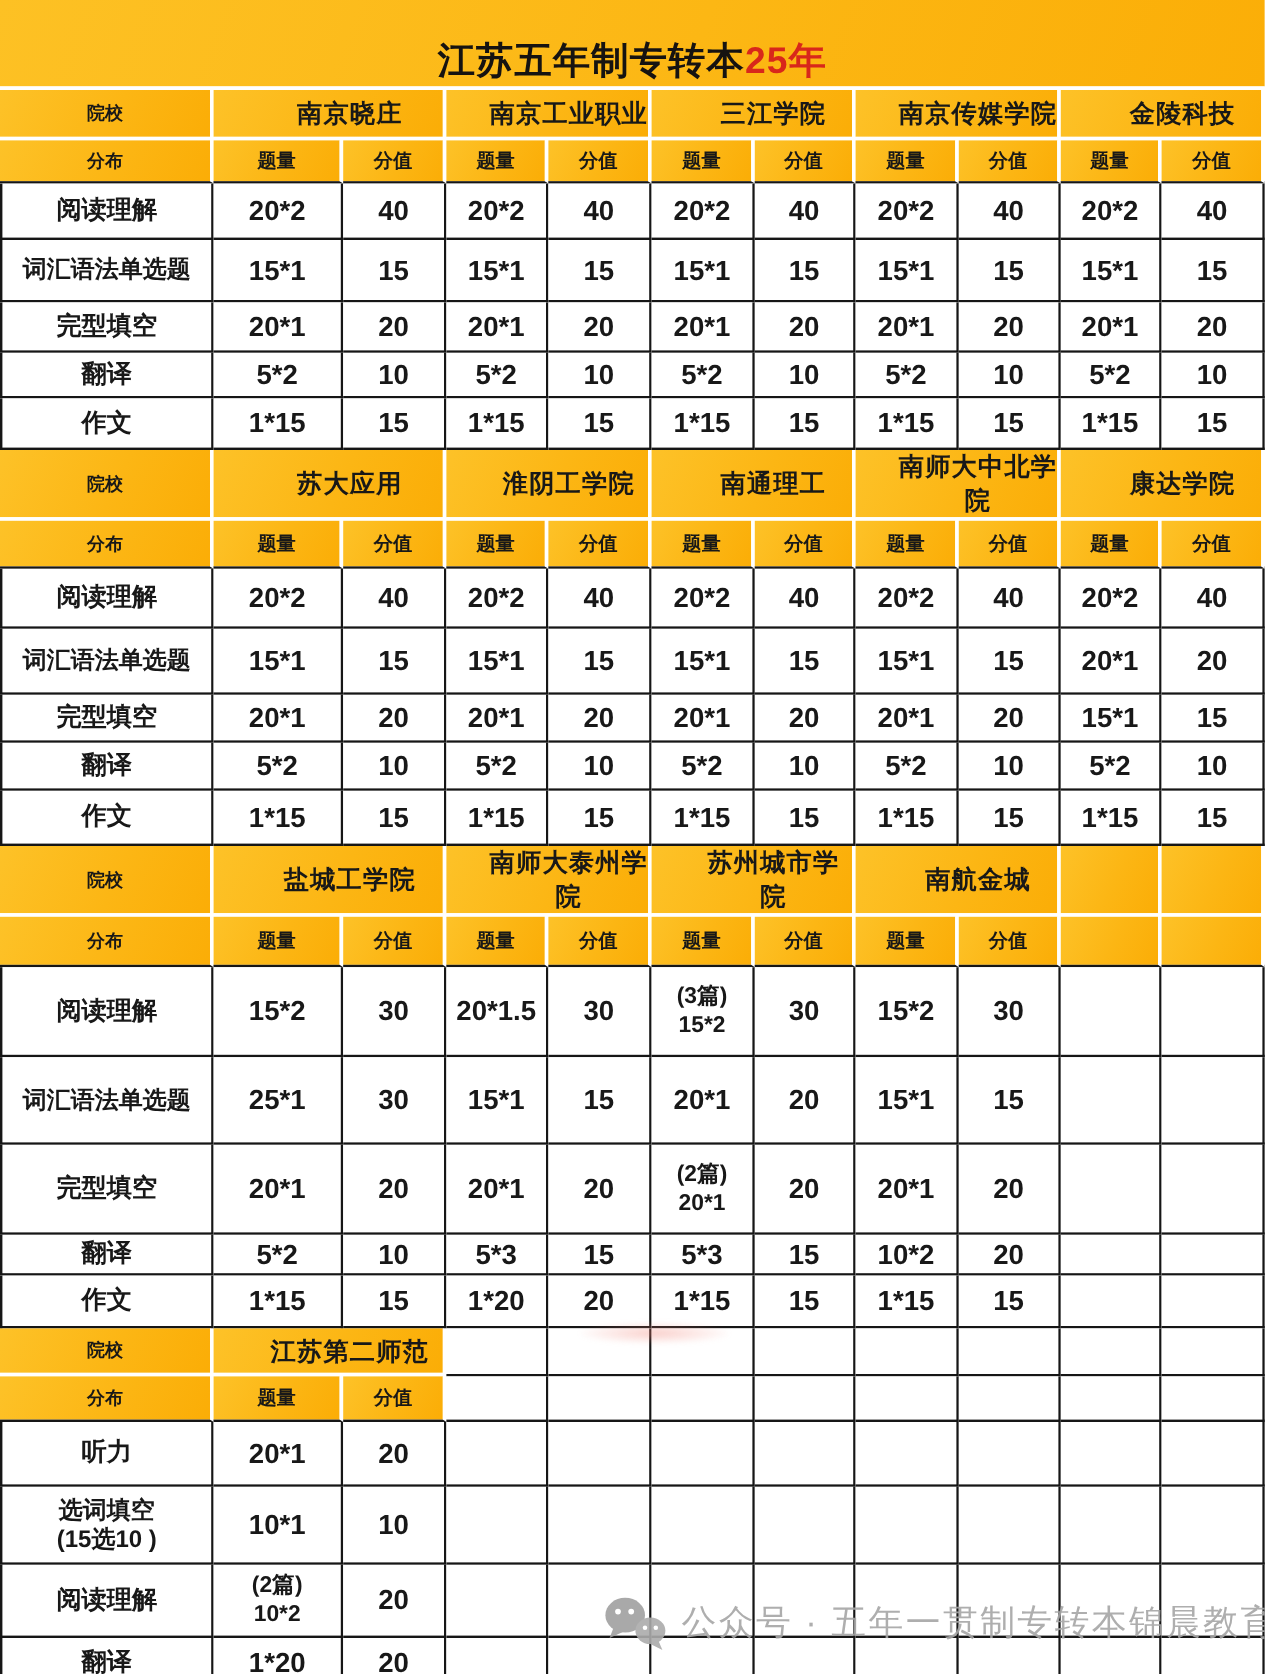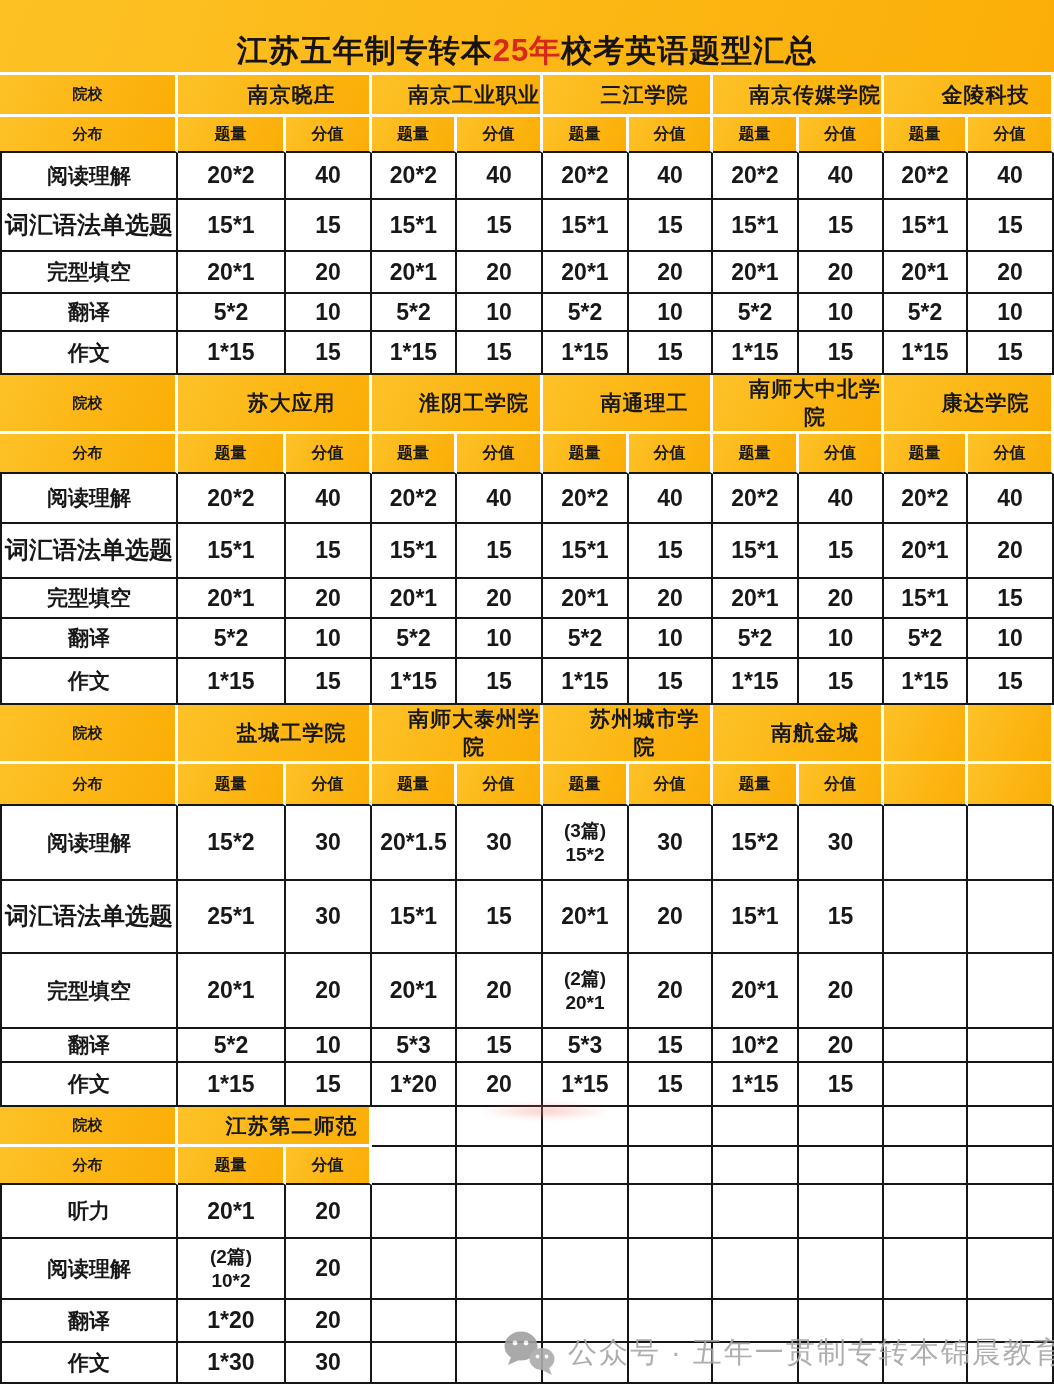--- a/index.html
+++ b/index.html
@@ -38,21 +38,21 @@
     background:#ffffff;
     border-right:2px solid #161616;
     border-bottom:2px solid #161616;
   }
   td.w:first-child { border-left:2px solid #161616; }
 
   .lbl-small { font-size:15px; font-weight:bold; }
   .school    { font-size:21px; font-weight:bold; letter-spacing:1px;padding-left:36px; }
   .qs        { font-size:16px; font-weight:bold;margin-top:27px; }
   .rowlabel  { font-size:21px; font-weight:bold; white-space:pre-line; line-height:1.2; }
-  .rowlabel.longlbl { font-size:24px; letter-spacing:0; }
+  .rowlabel.longlbl { font-size:20px; letter-spacing:0; }
   .val       { font-size:23px; font-weight:bold; white-space:pre-line; }
   .val.multi { font-size:19px; line-height:1.25; }
 
   
   tr.s0-h1{height:42px} tr.s0-h2{height:36px}
   tr.s0-r0{height:47px} tr.s0-r1{height:52px} tr.s0-r2{height:42px} tr.s0-r3{height:38px} tr.s0-r4{height:43px}
   tr.s1-h1{height:39px} tr.s1-h2{height:40px}
   tr.s1-r0{height:50px} tr.s1-r1{height:55px} tr.s1-r2{height:40px} tr.s1-r3{height:40px} tr.s1-r4{height:46px}
   tr.s2-h1{height:37px} tr.s2-h2{height:42px}
   tr.s2-r0{height:75px} tr.s2-r1{height:73px} tr.s2-r2{height:75px} tr.s2-r3{height:34px} tr.s2-r4{height:44px}
@@ -77,21 +77,20 @@
   }
 </style>
 </head>
 <body>
 
 <div class="page">
 
   <div class="title-bar">
     <span>江苏五年制专转本</span>
       <span class="red">25年</span>
-      <span>校考英语题型汇总</span>
   </div>
 
   <table id="main-table">
     <colgroup>
       <col style="width:178px">
         <col style="width:108px">
         <col style="width:86px">
       <col style="width:85px">
         <col style="width:86px">
         <col style="width:86px">
@@ -394,20 +393,34 @@
           <td class="w val">20</td>
           <td class="w"></td>
           <td class="w"></td>
           <td class="w"></td>
           <td class="w"></td>
           <td class="w"></td>
           <td class="w"></td>
           <td class="w"></td>
           <td class="w"></td>
         </tr>
+        <tr class="s3-r1">
+          <td class="w rowlabel longlbl">选词填空
+(15选10 )</td>
+          <td class="w val">10*1</td>
+          <td class="w val">10</td>
+          <td class="w"></td>
+          <td class="w"></td>
+          <td class="w"></td>
+          <td class="w"></td>
+          <td class="w"></td>
+          <td class="w"></td>
+          <td class="w"></td>
+          <td class="w"></td>
+        </tr>
         <tr class="s3-r2">
           <td class="w rowlabel">阅读理解</td>
           <td class="w val multi">(2篇)
 10*2</td>
           <td class="w val">20</td>
           <td class="w"></td>
           <td class="w"></td>
           <td class="w"></td>
           <td class="w"></td>
           <td class="w"></td>

